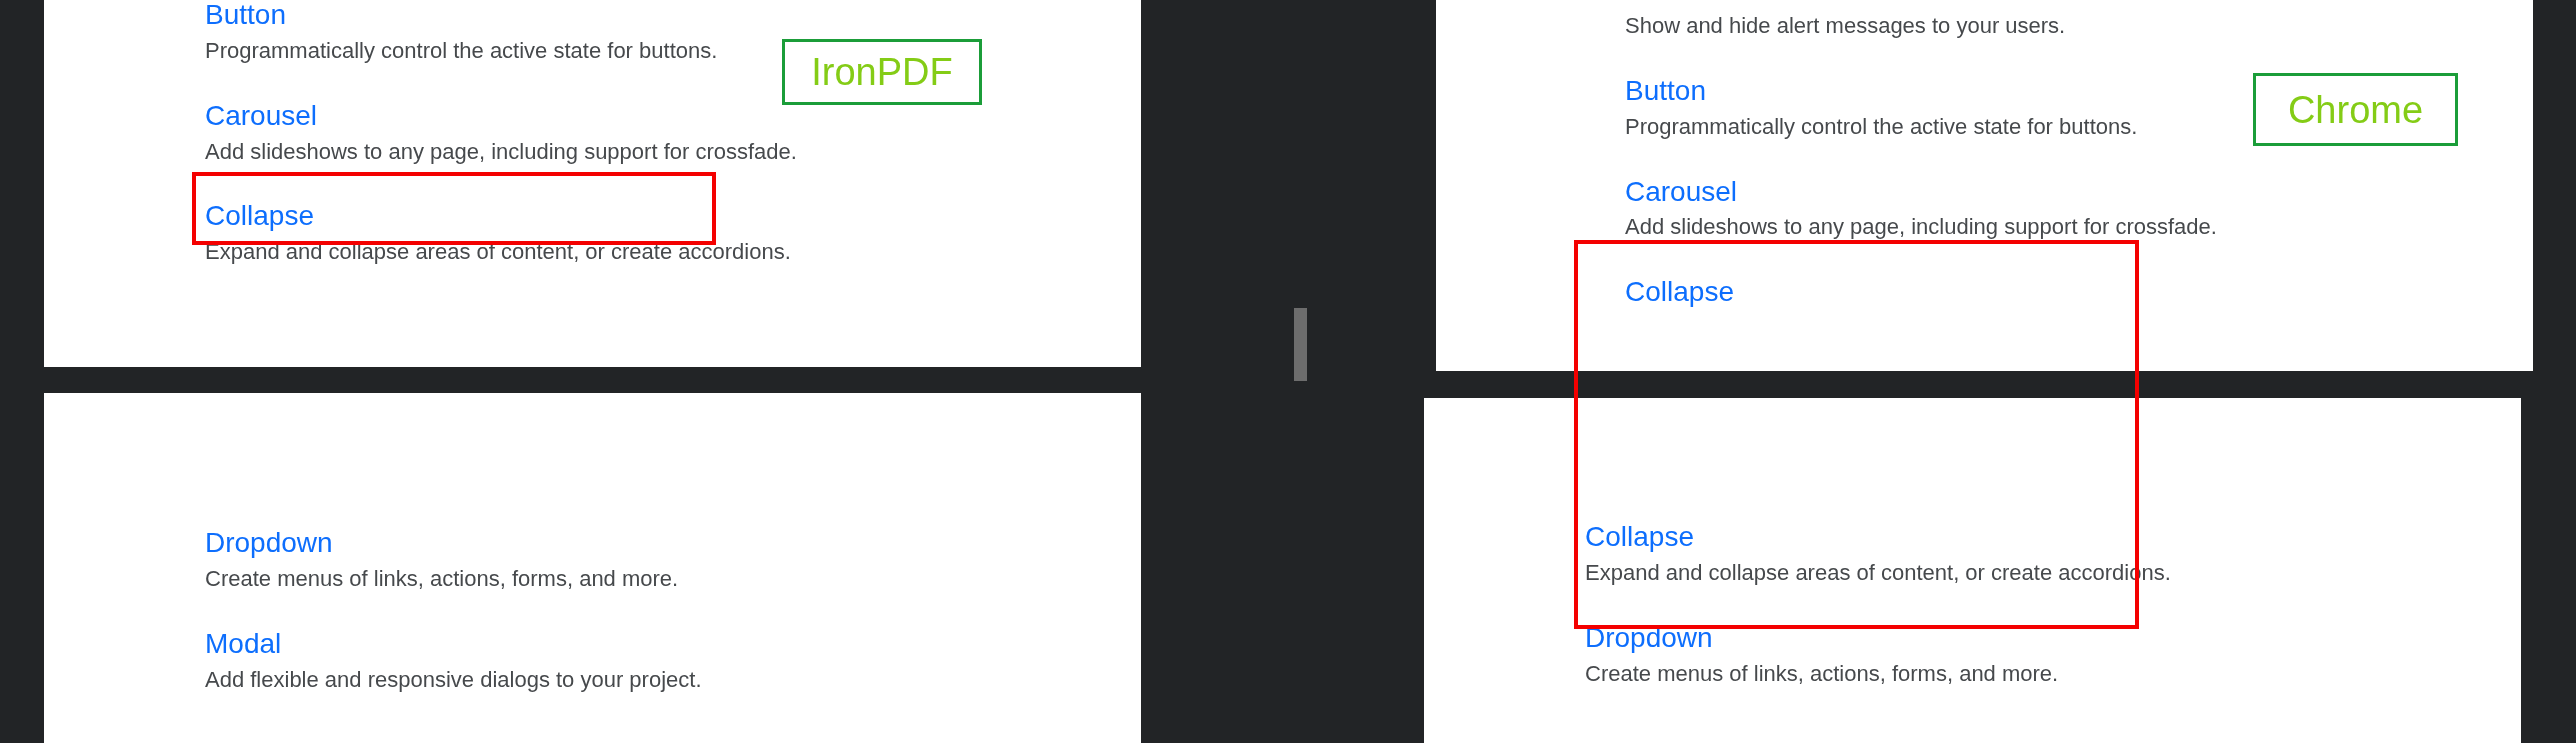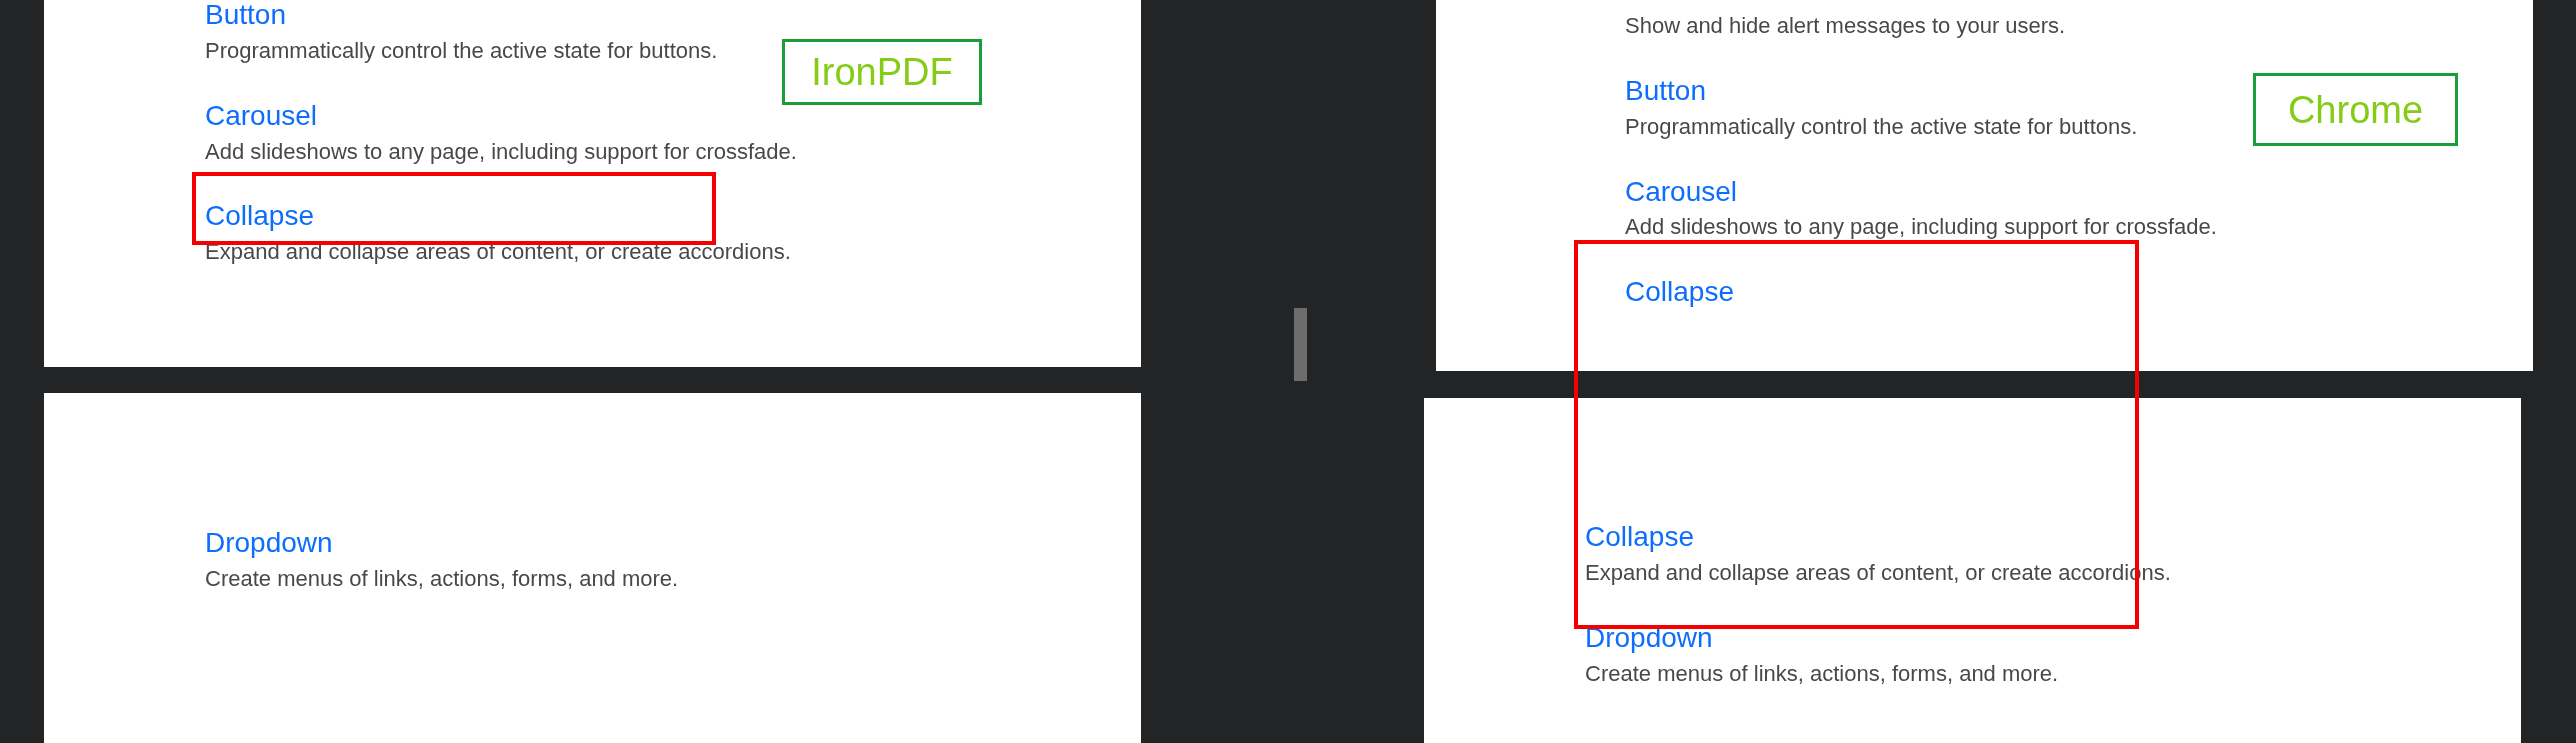--- a/index.html
+++ b/index.html
@@ -150,20 +150,24 @@
       </div>
     </div>
   </div>
 
   <div class="page left-bot">
     <div class="content" style="padding-top:128px;">
       <div class="block">
         <p class="heading">Dropdown</p>
         <p class="desc">Create menus of links, actions, forms, and more.</p>
       </div>
+      <div class="block" style="margin-top:22px;">
+        <p class="heading">Modal</p>
+        <p class="desc">Add flexible and responsive dialogs to your project.</p>
+      </div>
     </div>
   </div>
 
   <div class="page right-top">
     <div class="content" style="padding-top:0;">
       <div class="block" style="margin-top:-32px;">
         <p class="heading">Alert</p>
         <p class="desc">Show and hide alert messages to your users.</p>
       </div>
       <div class="block" style="margin-top:22px;">

